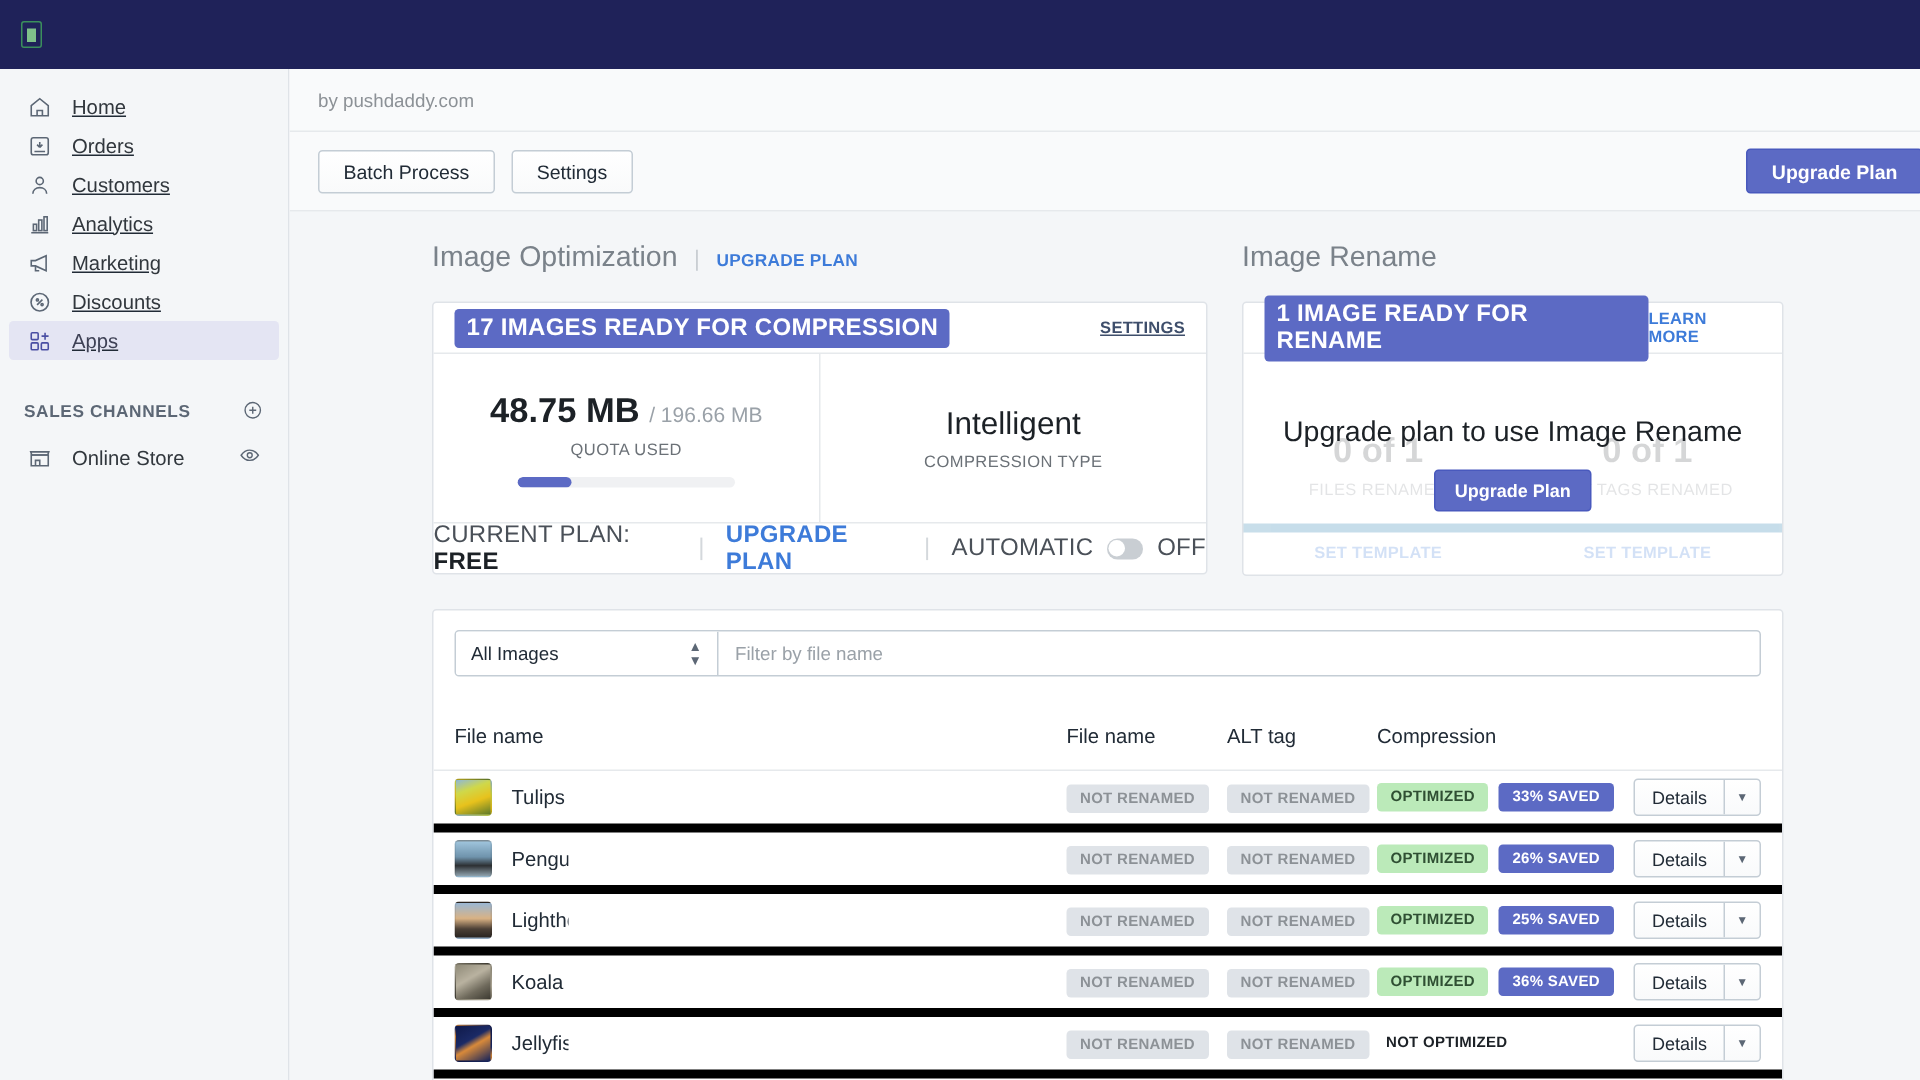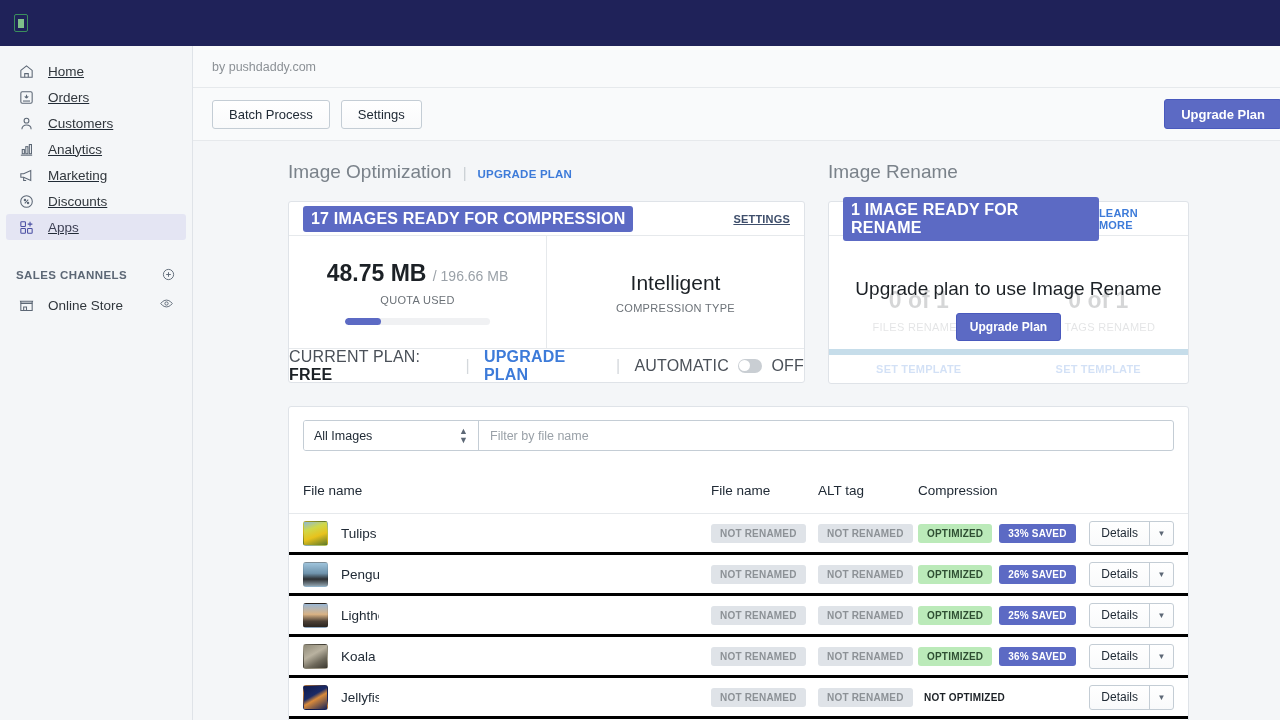--- a/index.html
+++ b/index.html
@@ -267,21 +267,21 @@
     border-bottom: 1px solid #e6e9ec;
     margin-top: 16px;
   }
   .th-name { width: 408px; }
   .th-fn   { width: 107px; }
   .th-alt  { width: 100px; }
   .th-comp { flex: 1; }
 
   .trow {
     display: flex; align-items: center; height: 41px;
-    padding: 0 14px; border-bottom: 3px solid #000000; justify-content: center;
+    padding: 0 14px; border-bottom: 6px solid #000000; justify-content: center;
   }
   .cell-name { width: 408px; display: flex; align-items: center; }
   .thumb {
     width: 25px; height: 25px; border-radius: 3px;
     margin-right: 13px; flex: 0 0 25px;
     background-size: cover; background-position: center;
     border: 1px solid rgba(0,0,0,.08);
   }
   .fname {
     font-size: 13.5px; color: #212b36;

